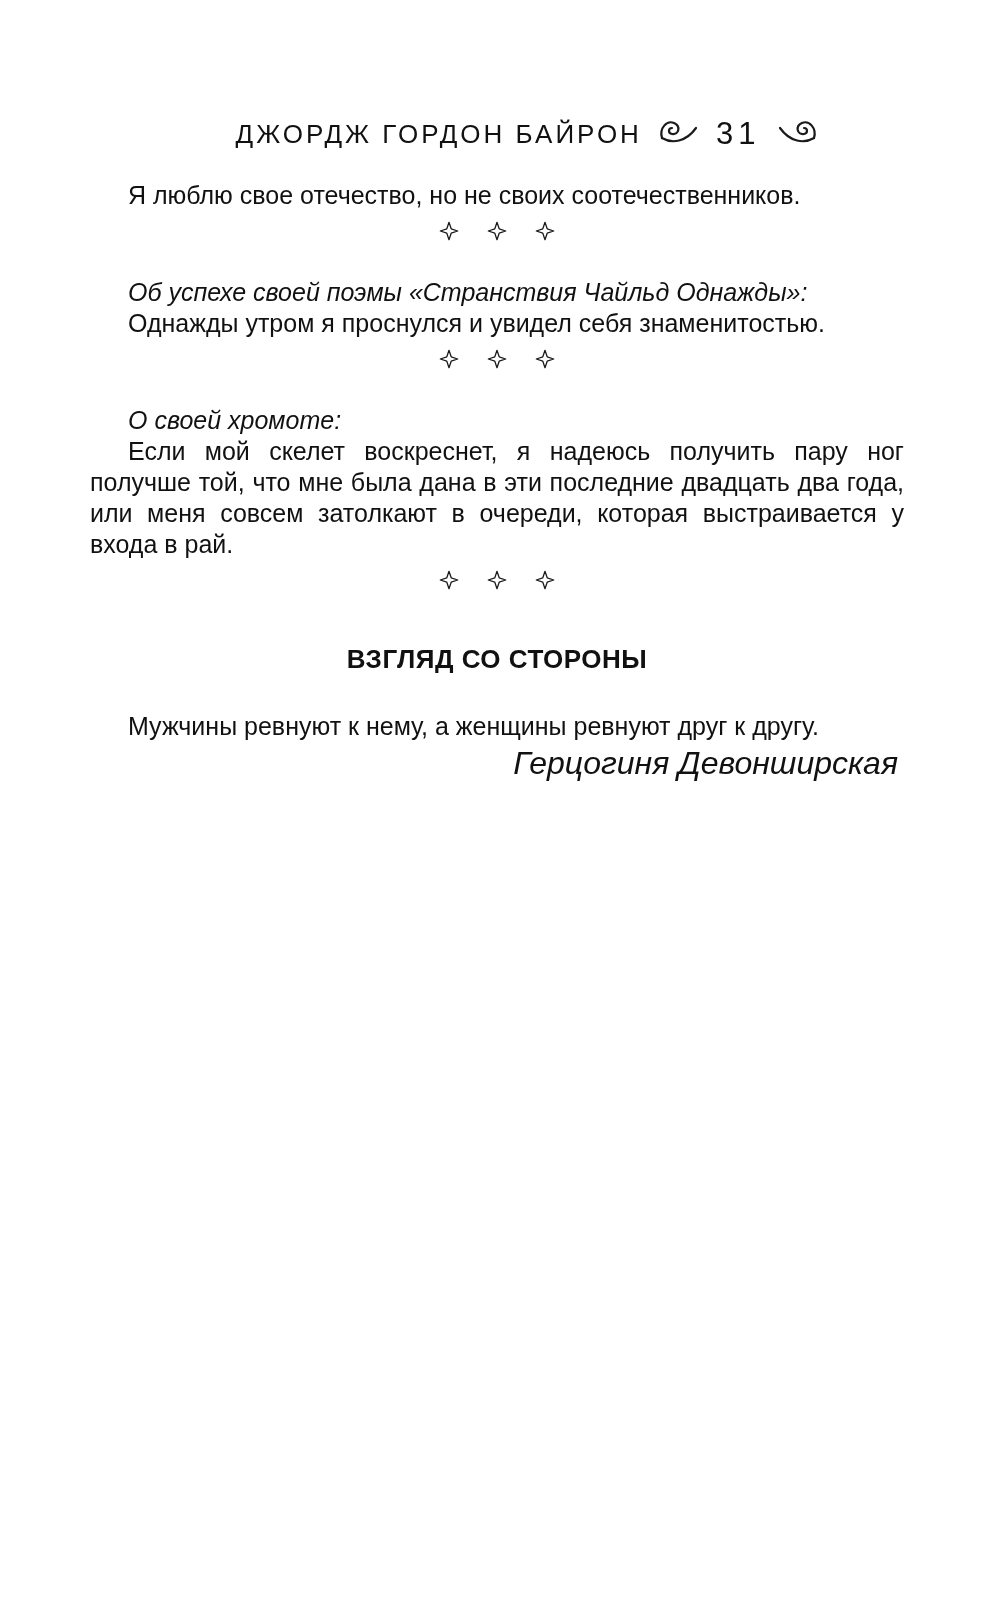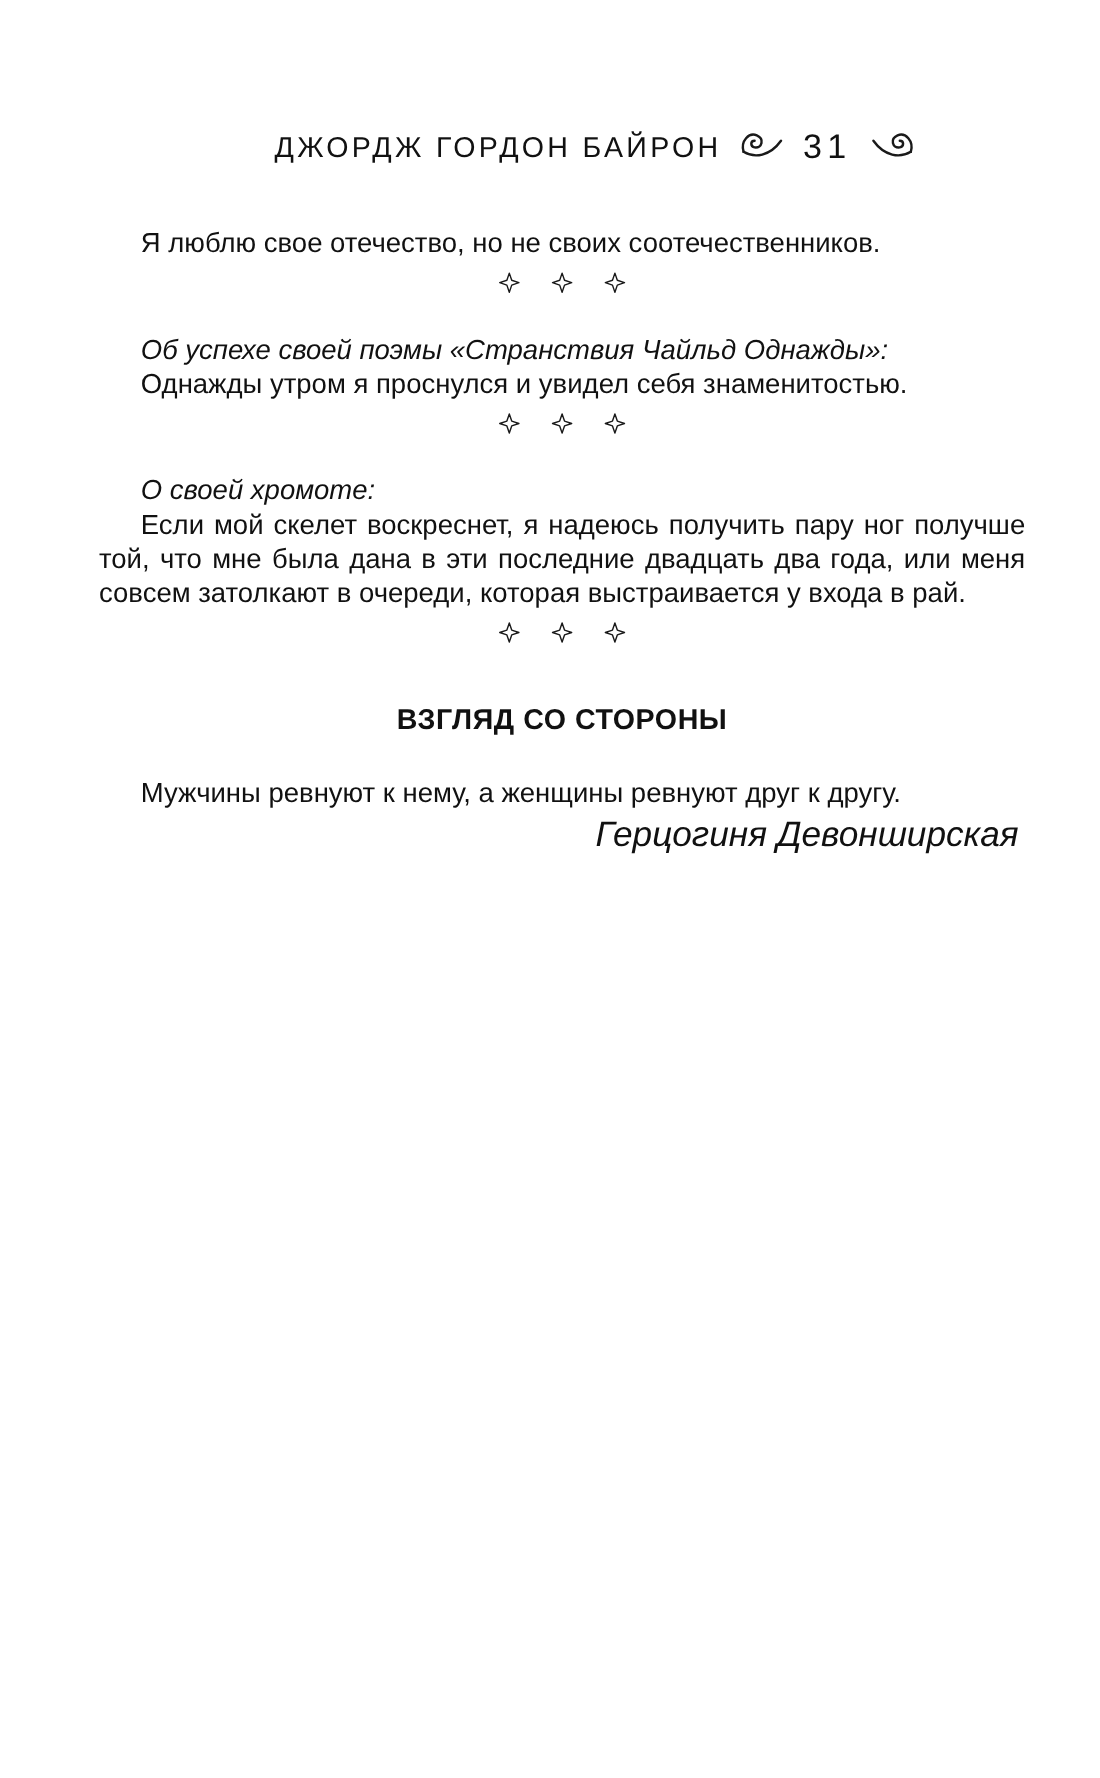--- a/index.html
+++ b/index.html
@@ -7,21 +7,21 @@
     padding: 0;
     background: #ffffff;
   }
   .page {
     position: relative;
     width: 1000px;
     height: 1616px;
     margin: 0 auto;
     background: #ffffff;
     box-sizing: border-box;
-    padding: 112px 68px 0 90px;
+    padding: 112px 96px 0 90px;
     font-family: "Liberation Sans", sans-serif;
     color: #111111;
   }
   
   .running-head {
     display: flex;
     align-items: center;
     justify-content: center;
     gap: 16px;
     height: 44px;
@@ -76,21 +76,21 @@
   .divider {
     display: flex;
     justify-content: center;
     align-items: center;
     gap: 26px;
     height: 24px;
     margin-top: 8px;
   }
 
   
-  .mt-quote1   { margin-top: 50px; }
+  .mt-quote1   { margin-top: 24px; }
   .mt-lead     { margin-top: 34px; }
   .mt-para4    { margin-top: 36px; }
   .mt-para5    { margin-top: 34px; }
 </style>
 </head>
 <body>
 
 <div class="page">
 
   <div class="running-head">

